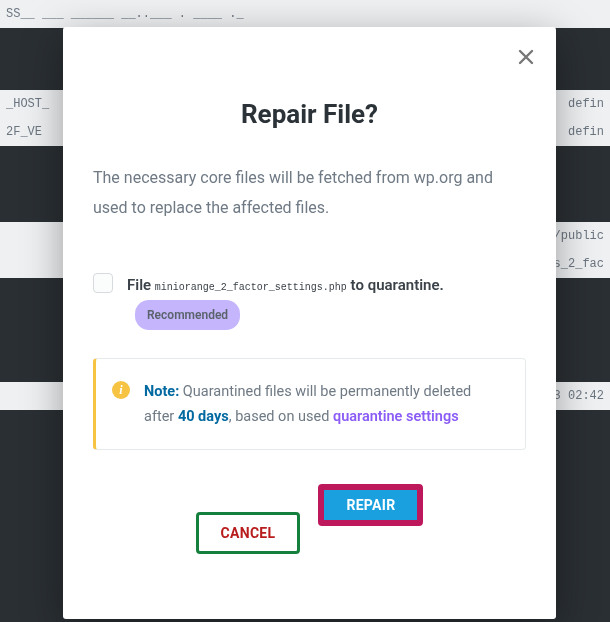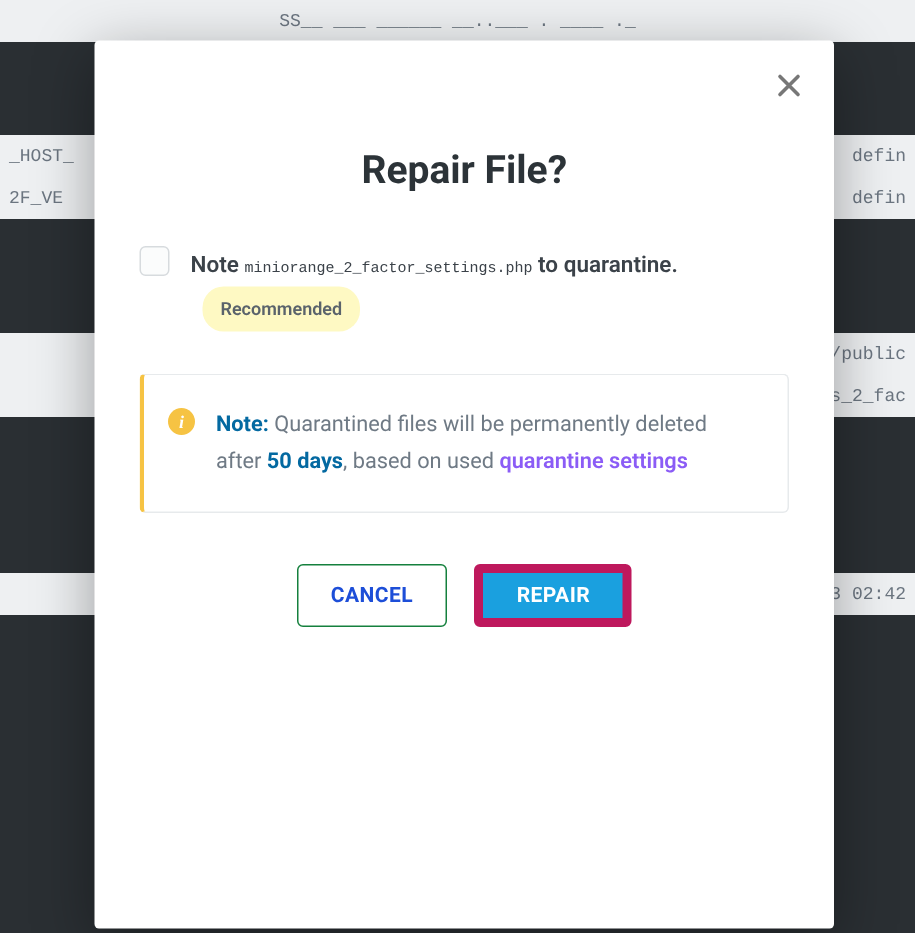--- a/index.html
+++ b/index.html
@@ -1,21 +1,21 @@
 <!DOCTYPE html>
 <html><head>
 <meta charset="utf-8">
 <style>
   * { box-sizing: border-box; margin: 0; padding: 0; }
   html, body { width: 610px; height: 622px; overflow: hidden; font-family: -apple-system, BlinkMacSystemFont, "Segoe UI", Roboto, Arial, sans-serif; }
   .bg {
     position: absolute; inset: 0;
     background: #2a2f33;
   }
-  .bg-row { position:absolute; left:0; right:0; height:28px; background:#eef0f2; color:#6b7580; font-size:12px; font-family: "Courier New", monospace; display:flex; align-items:center; padding:0 6px; overflow:hidden; white-space:nowrap;justify-content:center; }
+  .bg-row { position:absolute; left:0; right:0; height:28px; background:#eef0f2; color:#6b7580; font-size:12px; font-family: "Courier New", monospace; display:flex; align-items:center; padding:0 6px; overflow:hidden; white-space:nowrap; }
   .bg-row.r1 { top:0; }
   .bg-row.r2 { top:90px; }
   .bg-row.r3 { top:118px; }
   .modal {
     position: absolute;
     top: 27px; left: 63px; width: 493px; height: 592px;
     background: #fff;
     border-radius: 3px;
     box-shadow: 0 10px 40px rgba(0,0,0,.35);
     padding: 30px 30px 26px 30px;
@@ -61,21 +61,21 @@
     font-weight: 600;
   }
   .chk-label .fname {
     font-family: "Courier New", monospace;
     font-weight: 500;
     font-size: 10px;
     color: #3b4249;
   }
   .badge {
     display: inline-block;
-    background: #fef9c3;
+    background: #c4b5fd;
     color: #5a636b;
     font-size: 12px;
     font-weight: 600;
     padding: 4px 12px;
     border-radius: 14px;
     margin-left: 8px;
     vertical-align: 1px;
   }
   .note-box {
     border: 1px solid #e7eaec;
@@ -109,21 +109,21 @@
     height: 42px;
     padding: 0 22px;
     border-radius: 4px;
     font-size: 14px;
     font-weight: 700;
     letter-spacing: .3px;
     display:flex; align-items:center; justify-content:center;
     cursor:pointer;
   }
   .btn-cancel {
-    background:#fff; color:#1d4ed8; border:1px solid #15803d;
+    background:#fff; color:#b91c1c; border:3px solid #15803d;margin-top:28px;
   }
   .btn-primary {
     background:#1aa0df; color:#fff; border:6px solid #be185d;
   }
 </style>
 </head>
 <body>
 
 <div class="bg">
   <div class="bg-row r1">
@@ -153,35 +153,36 @@
   <div class="close">
     <span>
       <svg width="16" height="16" viewBox="0 0 16 16">
           <path d="M2 2 L14 14 M14 2 L2 14" stroke="#777" stroke-width="2.4" stroke-linecap="round"></path>
         </svg>
     </span>
   </div>
 
   <h1 class="title">Repair File?</h1>
 
+  <p class="desc">The necessary core files will be fetched from wp.org and used to replace the affected files.</p>
 
   <div class="checkbox-row">
     <div class="chk"></div>
     <div class="chk-label">
-      <span>Note </span><span class="fname">miniorange_2_factor_settings.php</span><span> to quarantine.</span>
+      <span>File </span><span class="fname">miniorange_2_factor_settings.php</span><span> to quarantine.</span>
       <span class="badge">Recommended</span>
     </div>
   </div>
 
   <div class="note-box">
     <div class="note-icon">
         <span>i</span>
       </div>
     <div class="note-text">
-      <b>Note:</b><span> Quarantined files will be permanently deleted after </span><b>50 days</b><span>, based on used </span><a href="#">quarantine settings</a>
+      <b>Note:</b><span> Quarantined files will be permanently deleted after </span><b>40 days</b><span>, based on used </span><a href="#">quarantine settings</a>
     </div>
   </div>
 
   <div class="btn-row">
     <div class="btn btn-cancel">CANCEL</div>
     <div class="btn btn-primary">REPAIR</div>
   </div>
 
 </div>
 

